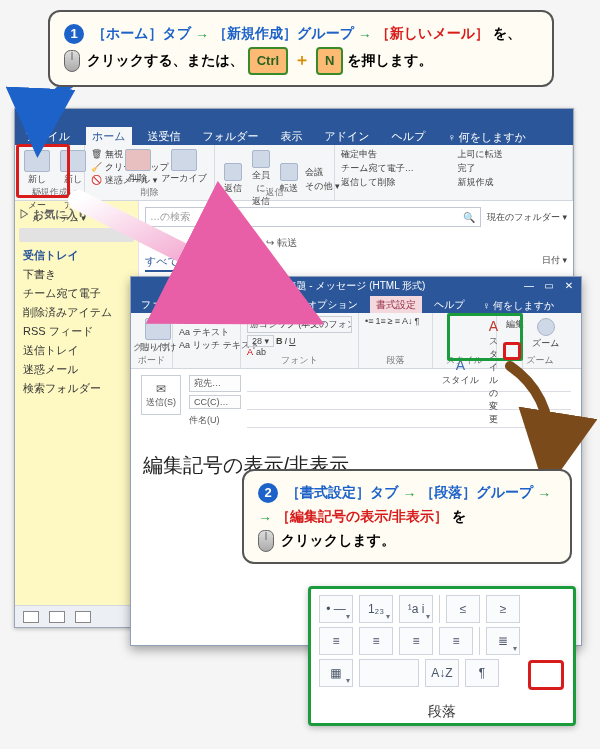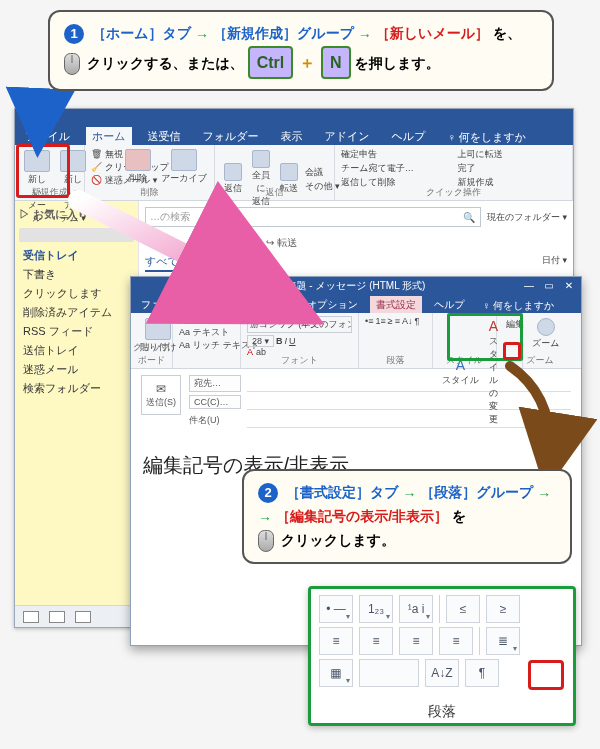--- a/index.html
+++ b/index.html
@@ -27,25 +27,25 @@
     display: inline-flex; align-items: center; justify-content: center;
     width: 20px; height: 20px; border-radius: 50%;
     background: #1d62c9; color: #fff; font-size: 13px; font-weight: bold;
     margin-right: 4px;
   }
   .txt-blue { color: #1d62c9; }
   .txt-red { color: #d81b1b; }
   .arrow-r { color: #1a9c3d; font-weight: bold; }
   .key {
     display: inline-block;
-    background: #c4b5fd;
+    background: #fdba74;
     border: 2px solid #3a8a2a;
     border-radius: 4px;
     padding: 1px 7px;
-    font-size: 16px;
+    font-size: 13px;
     color: #2a6320;
     font-weight: bold;
   }
   .plus { color: #d88a00; font-weight: bold; font-size: 16px; margin: 0 2px;}
   .mouse-icon {
     display: inline-block;
     width: 16px; height: 22px;
     background: linear-gradient(#ddd,#aaa);
     border: 1px solid #666;
     border-radius: 8px 8px 10px 10px;
@@ -307,32 +307,31 @@
     </div>
     <div class="rgroup" style="flex:1;">
       <div style="display:grid;grid-template-columns:1fr 1fr;gap:1px 8px;font-size:9px;">
         <span class="mini">確定申告</span>
         <span class="mini">上司に転送</span>
         <span class="mini">チーム宛て電子…</span>
         <span class="mini">完了</span>
         <span class="mini">返信して削除</span>
         <span class="mini">新規作成</span>
       </div>
-      <div class="glabel">クイック操作</div>
     </div>
   </div>
 
   <div class="body">
     <div class="sidebar">
       <div class="fav">▷ <span>お気に入り</span></div>
       <div style="height:14px;background:#e2e2e2;margin:4px 0;border-radius:2px;"></div>
       <ul>
         <li class="sel">受信トレイ</li>
         <li>下書き</li>
-        <li>クリックします</li>
+        <li>チーム宛て電子</li>
         <li>削除済みアイテム</li>
         <li>RSS フィード</li>
         <li>送信トレイ</li>
         <li>迷惑メール</li>
         <li>検索フォルダー</li>
       </ul>
     </div>
     <div class="centerpane">
       <div class="searchrow">
         <div class="searchbox">

